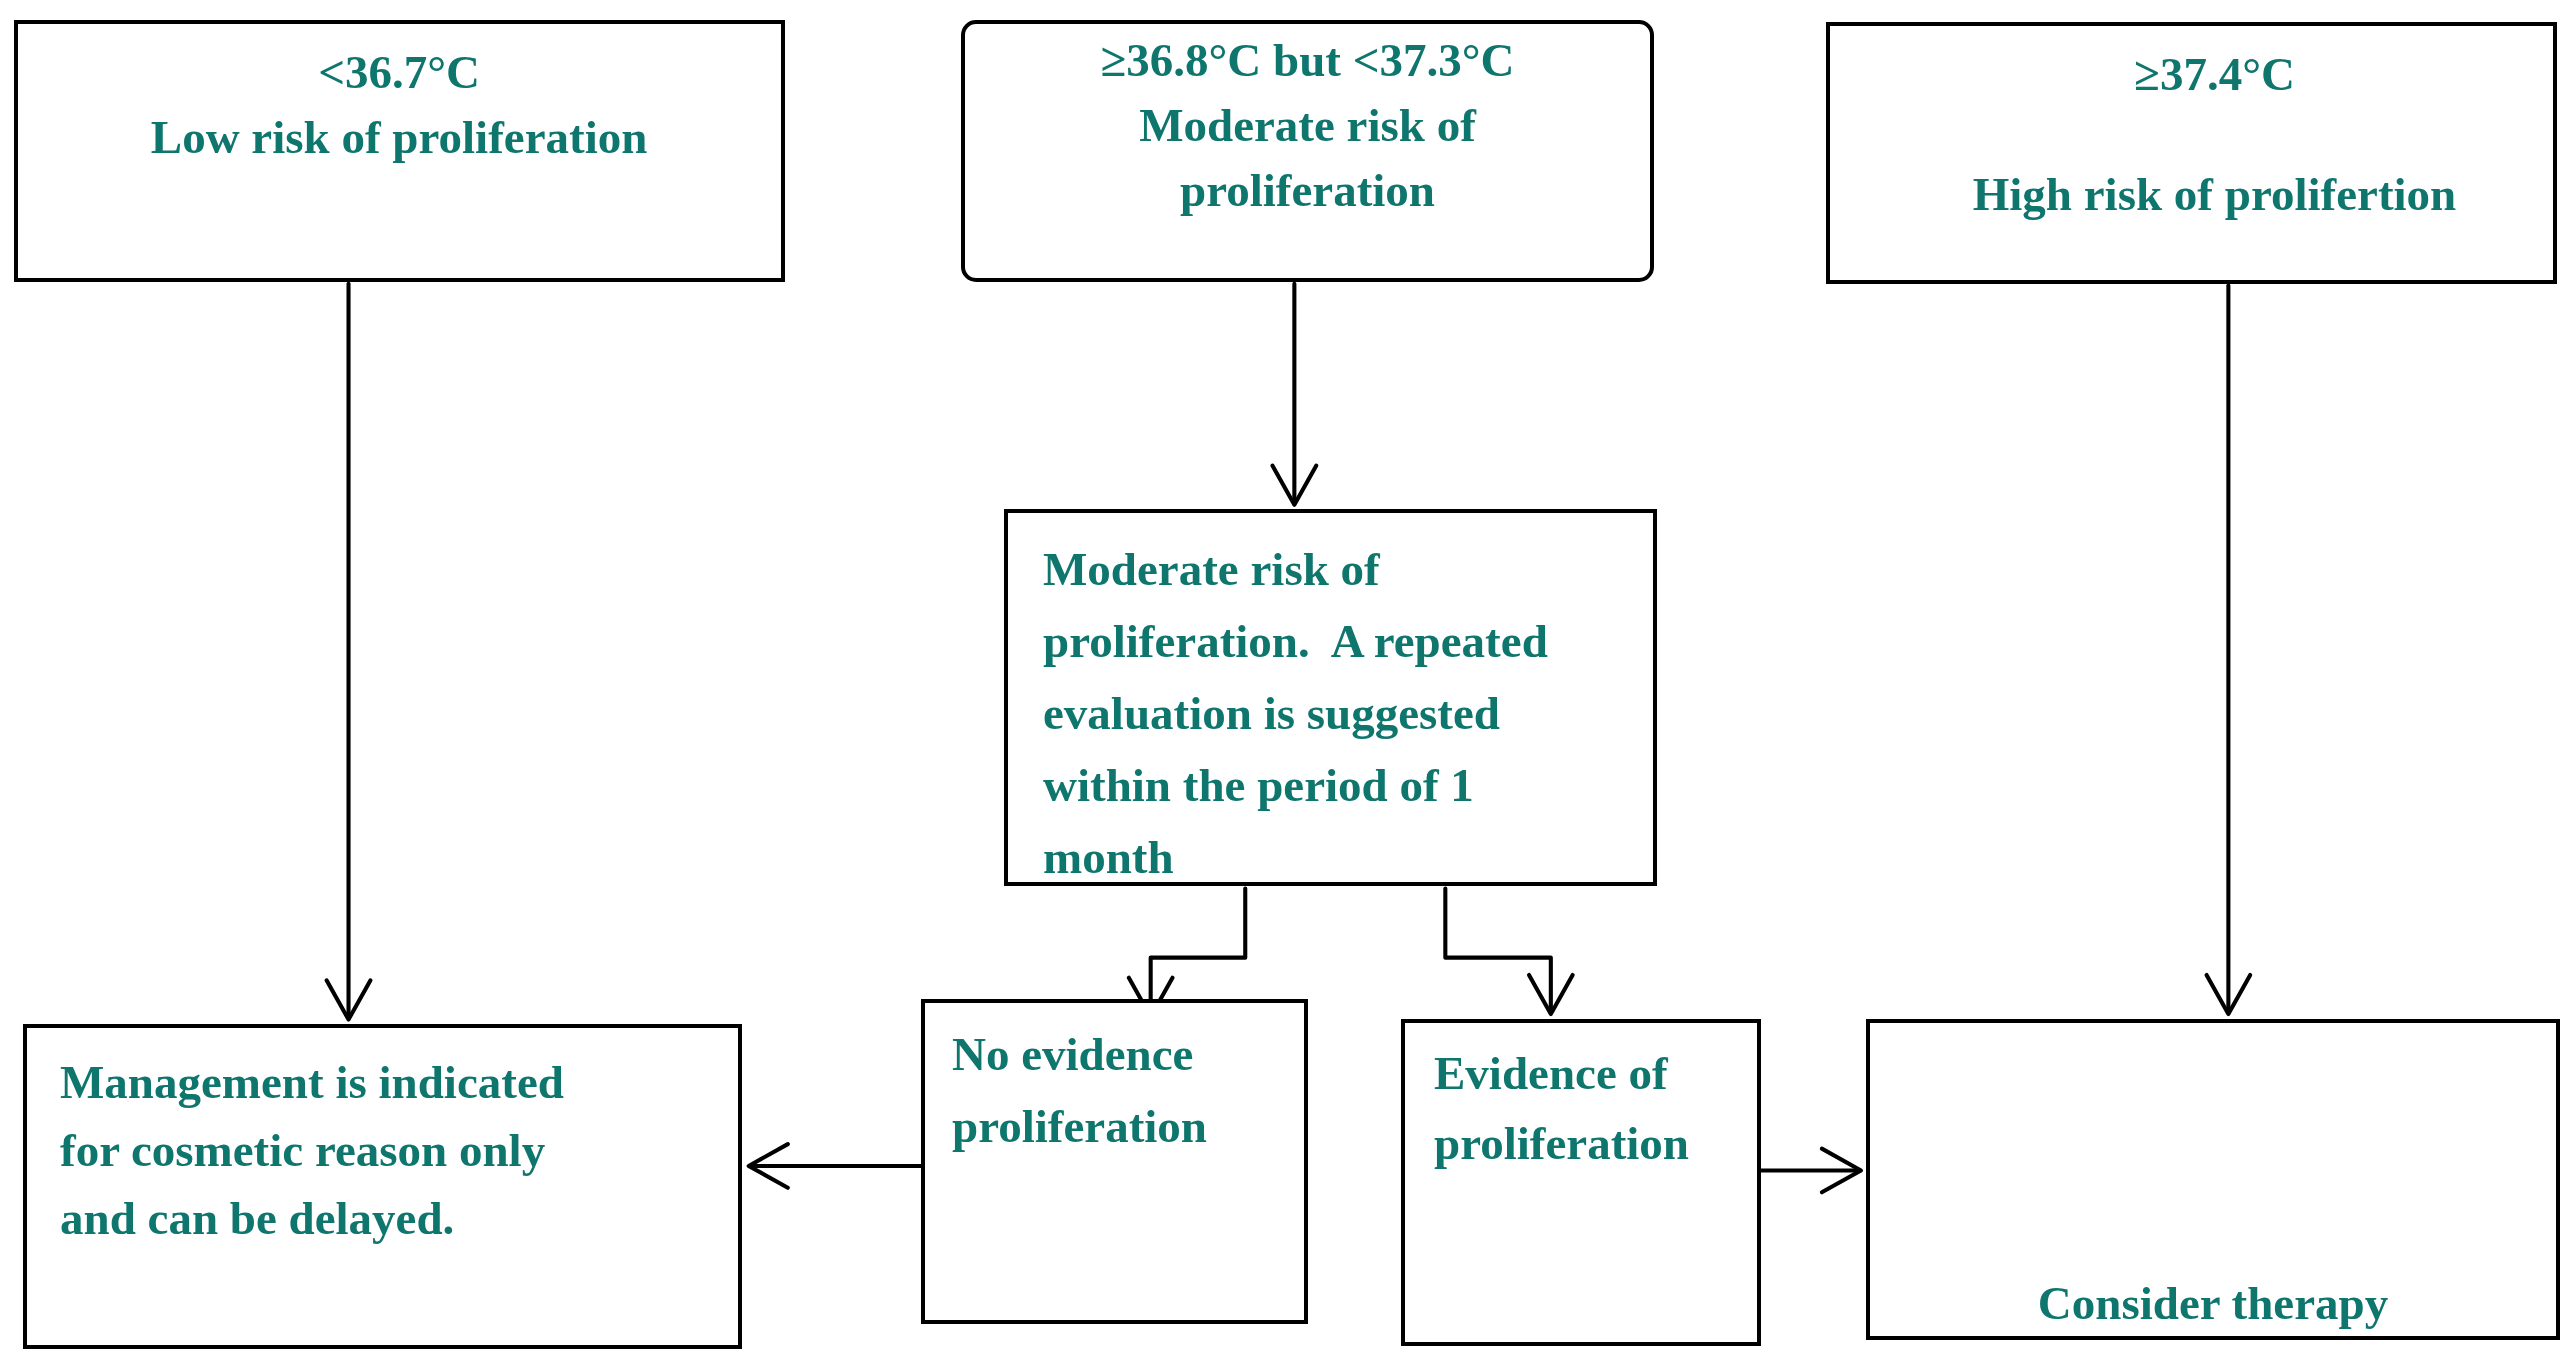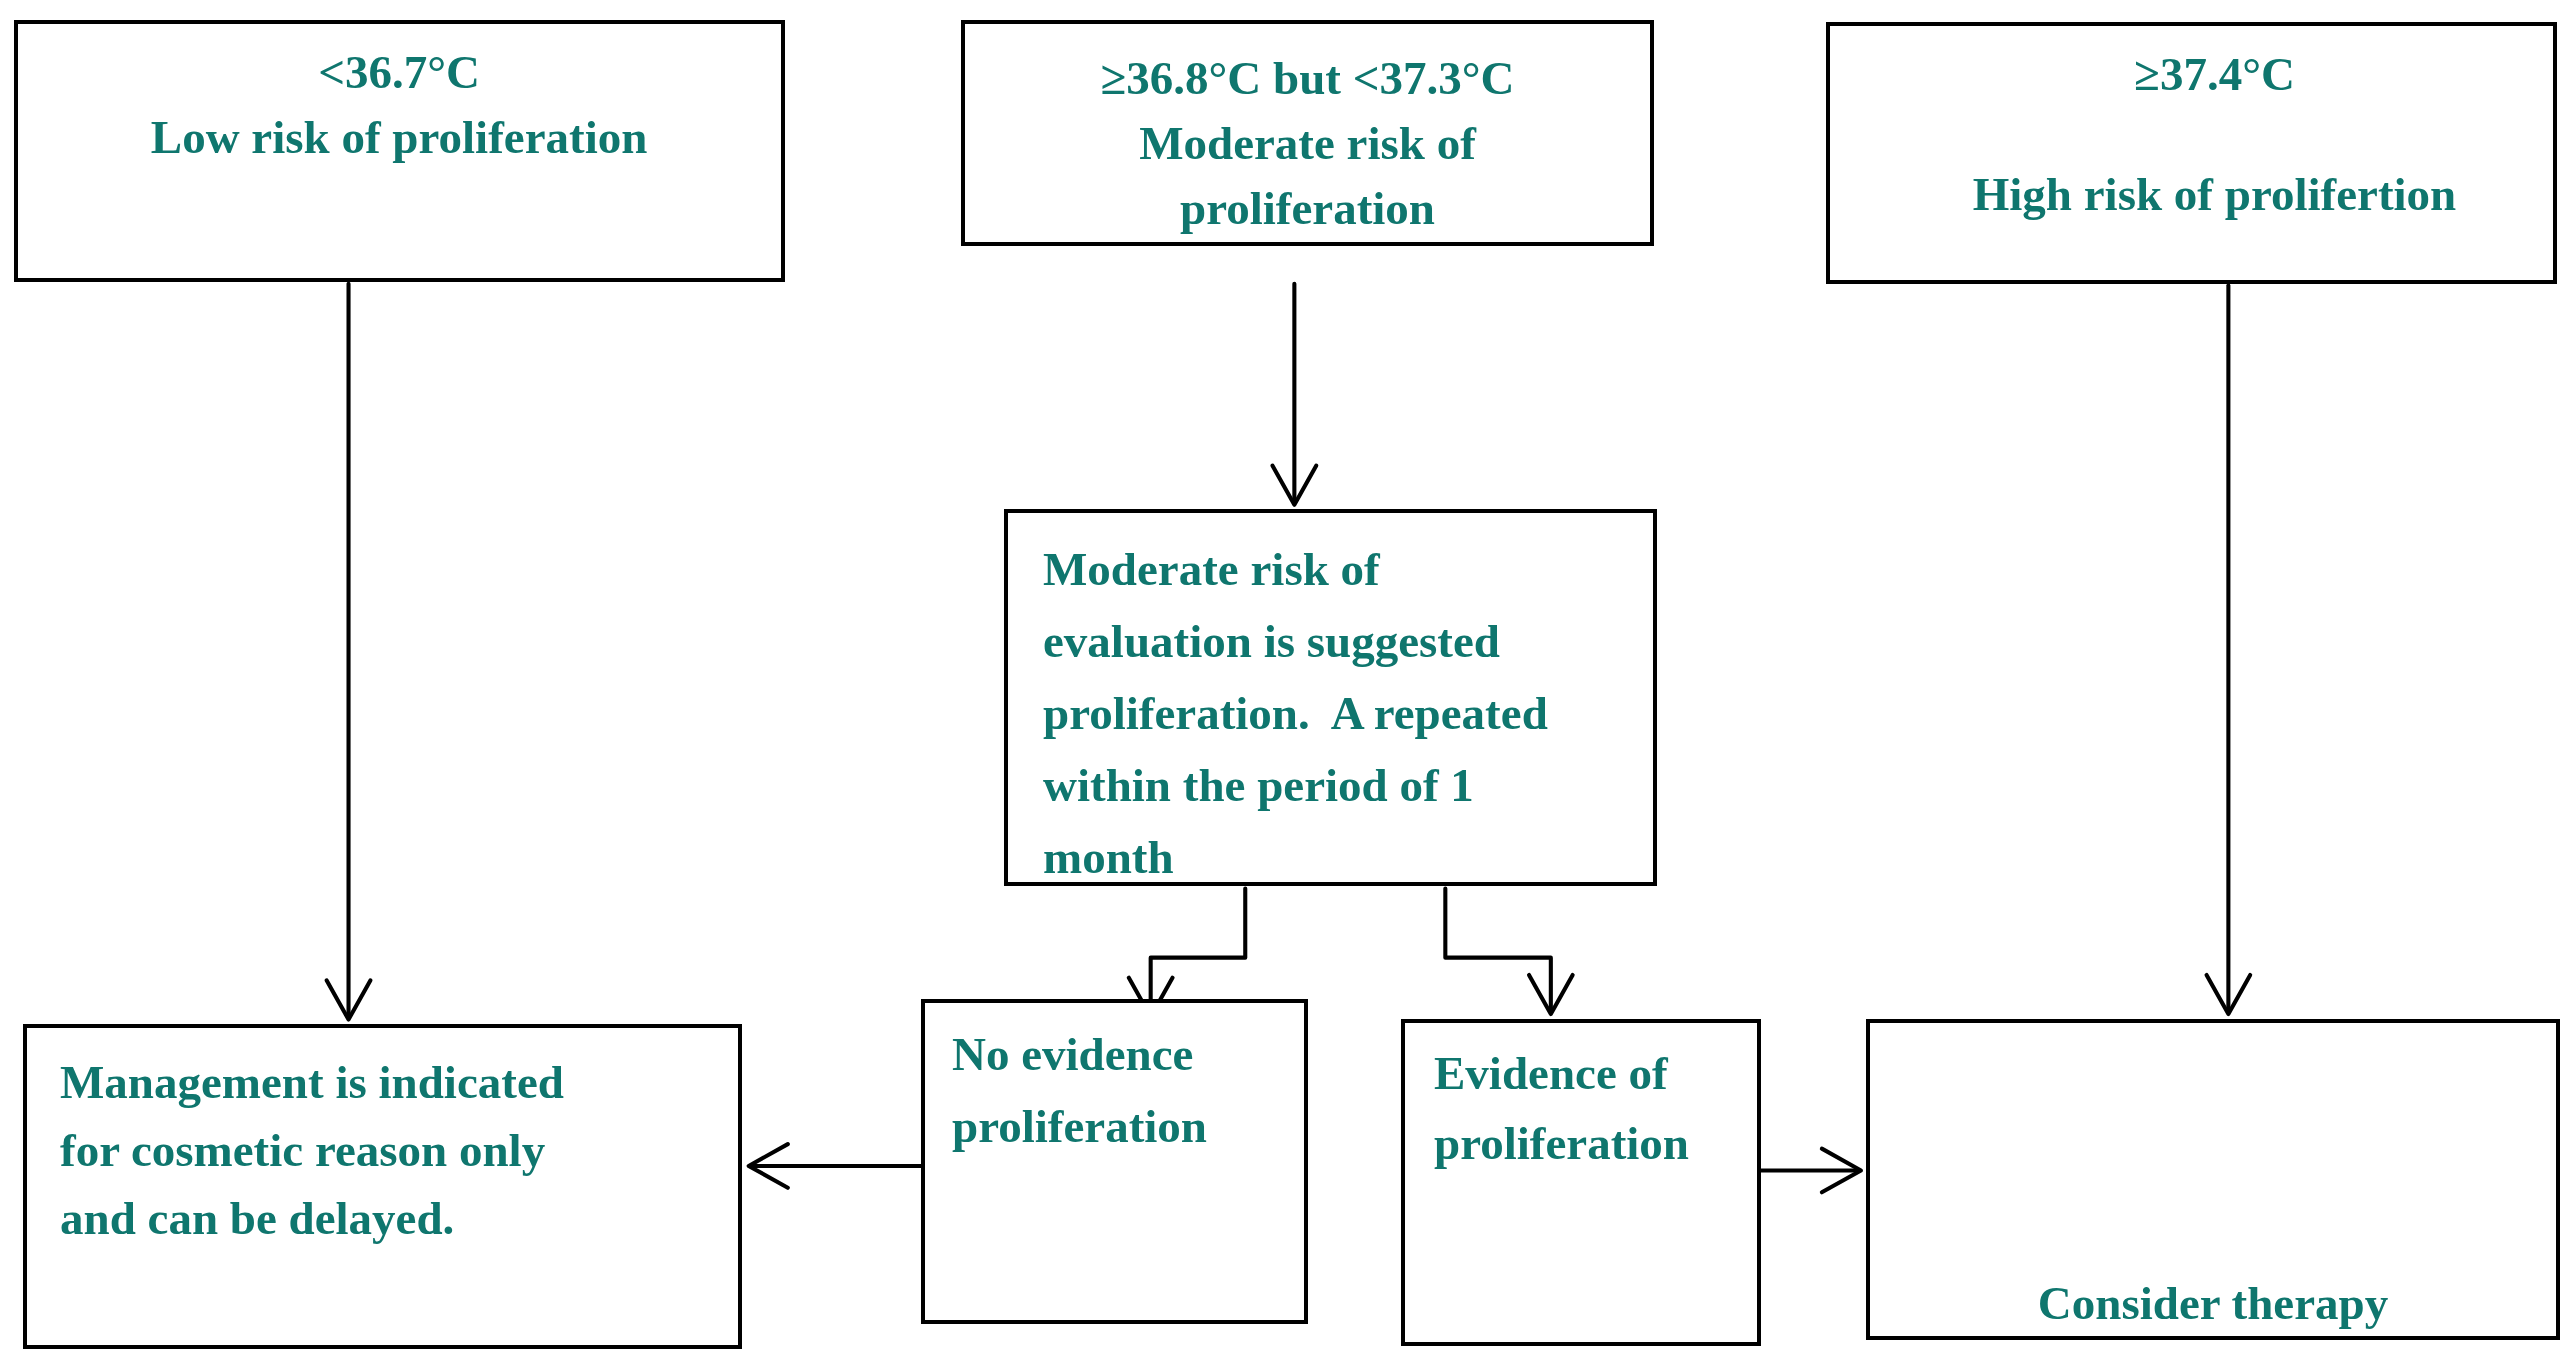--- a/index.html
+++ b/index.html
@@ -20,21 +20,21 @@
     background: #ffffff;
     font-size: 47px;
     line-height: 65px;
   }
   .line { white-space: pre; }
   .center-text { text-align: center; }
   .left-text   { text-align: left; }
 
   
   #box-low      { left: 13.6px;   top: 20px;  width: 771px; height: 262px; padding-top: 16.4px; }
-  #box-moderate { left: 961px; top: 20px;  width: 693px; height: 226px; padding-top: 22px; }
+  #box-moderate { left: 961px; top: 20px;  width: 693px; height: 262px; padding-top: 4px; border-radius: 15px; }
   #box-high     { left: 1826px; top: 22px;  width: 731px; height: 262px; padding-top: 16.4px; padding-left: 46px; }
   #box-high .gap-above { margin-top: 55px; }
 
   
   #box-eval     { left: 1004px; top: 509px; width: 653px; height: 377px;
                   padding: 20px 22px 0 35px; line-height: 72px; }
 
   
   #box-mgmt     { left: 23px;   top: 1024px; width: 719px; height: 325px;
                   padding: 20px 18px 0 33px; line-height: 68px; }
@@ -108,22 +108,22 @@
     <div class="line">proliferation</div>
   </div>
 
   <div class="box center-text" id="box-high">
     <div class="line">≥37.4°C</div>
     <div class="line gap-above">High risk of prolifertion</div>
   </div>
 
   <div class="box left-text" id="box-eval">
     <div class="line">Moderate risk of</div>
+    <div class="line">proliferation.  A repeated</div>
     <div class="line">evaluation is suggested</div>
-    <div class="line">proliferation.  A repeated</div>
     <div class="line">within the period of 1</div>
     <div class="line">month</div>
   </div>
 
   <div class="box left-text" id="box-mgmt">
     <div class="line">Management is indicated</div>
     <div class="line">for cosmetic reason only</div>
     <div class="line">and can be delayed.</div>
   </div>
 

